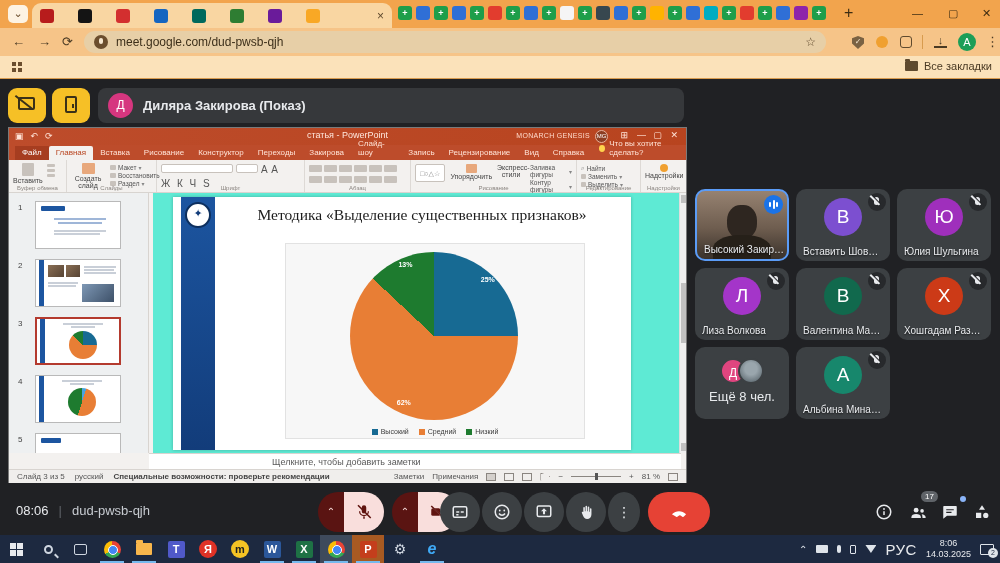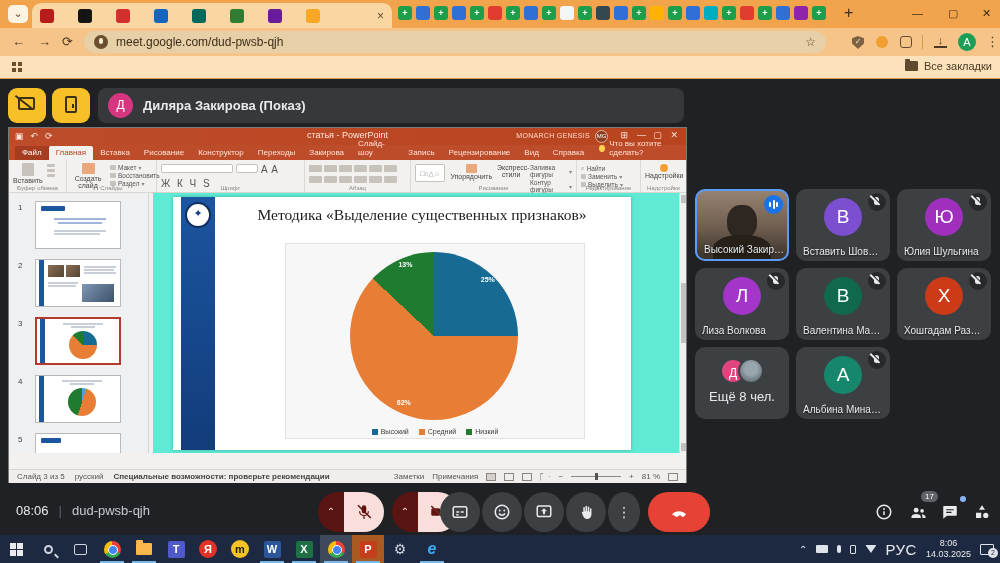--- a/index.html
+++ b/index.html
@@ -490,20 +490,23 @@
           </div>
       </div>
     </div>
   </div>
   <div class="vscroll">
       <i style="top:2px;height:8px"></i>
       <i style="top:90px;height:60px"></i>
       <i style="bottom:2px;height:8px"></i>
     </div>
 
+  <div class="notes">
+      <span>Щелкните, чтобы добавить заметки</span>
+    </div>
 
   <div class="statusbar">
     <span>Слайд 3 из 5</span>
     <span>русский</span>
     <span style="font-weight:bold;color:#444">Специальные возможности: проверьте рекомендации</span>
     <span class="right">
       <span>Заметки</span>
       <span>Примечания</span>
       <span class="viewbox on"></span>
       <span class="viewbox"></span>

